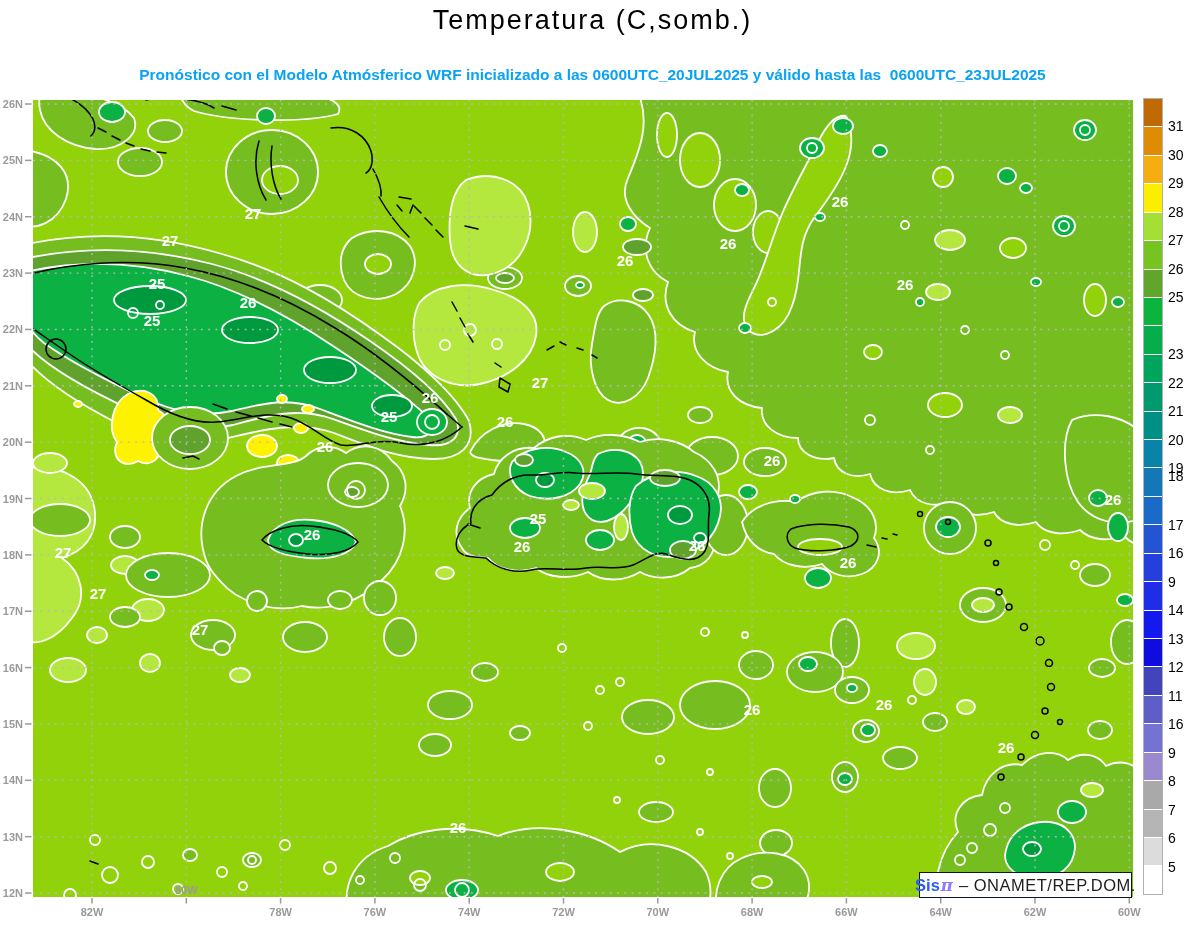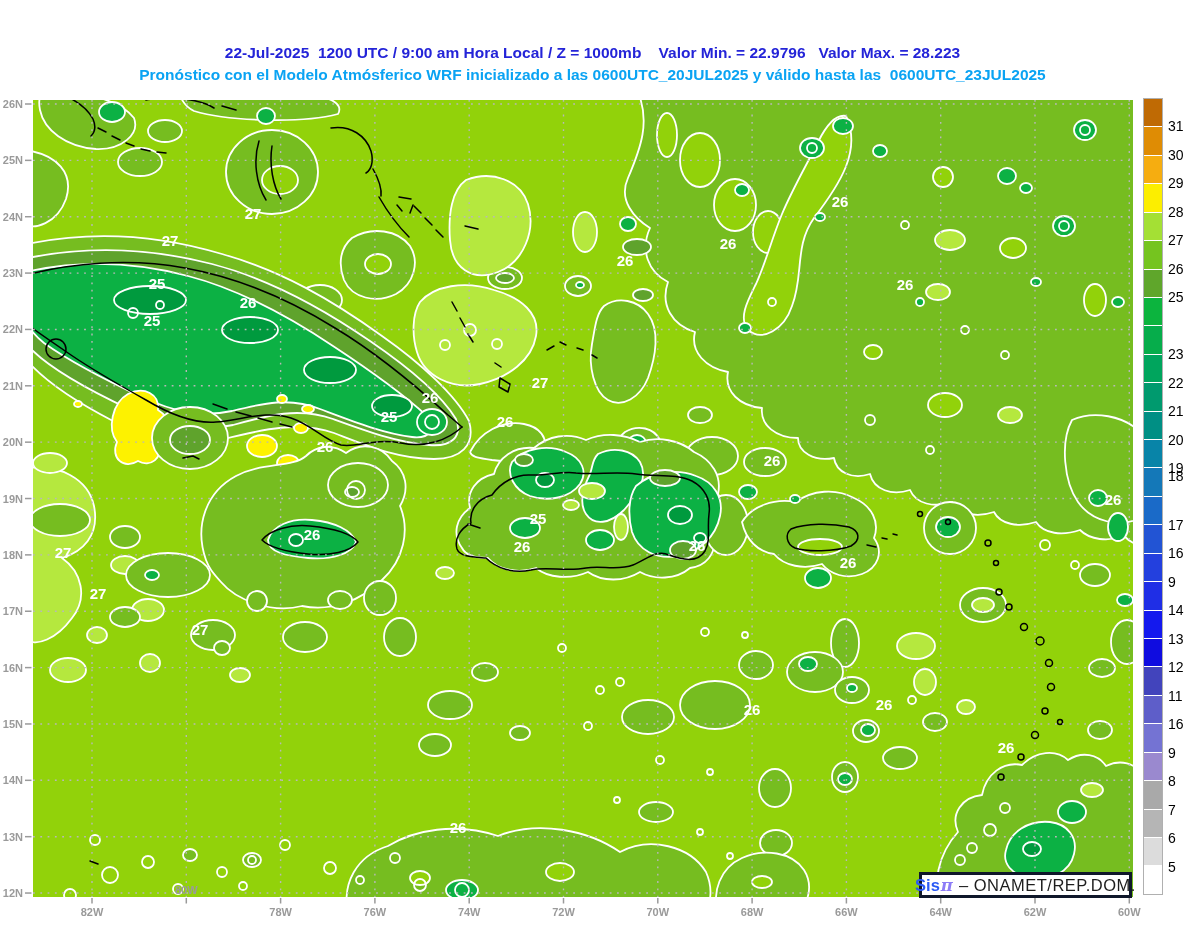--- a/index.html
+++ b/index.html
@@ -15,33 +15,33 @@
   .fY{fill:var(--c-yellow);}
   .axis-lab{position:absolute;color:var(--c-axis);font-size:11px;font-weight:bold;
             font-family:"Liberation Sans",sans-serif;}
   .lat-lab{width:30px;text-align:right;}
   .lon-lab{width:40px;text-align:center;}
   .cb{position:absolute;left:1143px;top:98px;width:20px;height:797px;background:#fff;
       border:1px solid #b0b0b0;box-sizing:border-box;display:flex;flex-direction:column;gap:1px;}
   .cb-seg{flex:1;}
   .cb-lab{position:absolute;font-size:14px;color:#000;font-family:"Liberation Sans",sans-serif;}
   .wm{position:absolute;left:919px;top:872px;width:213px;height:26px;background:#fff;
-      border:3px solid #0f172a;box-sizing:border-box;display:flex;align-items:center;
+      border:1px solid #0f172a;box-sizing:border-box;display:flex;align-items:center;
       justify-content:center;font-size:16.5px;white-space:pre;}
   .wm-sis{color:#2a5af5;font-weight:bold;}
   .wm-pi{color:#8d7cf7;font-weight:bold;font-family:"DejaVu Serif",serif;font-style:italic;padding:0 1px;}
   .wm-rest{color:#1d1d1d;letter-spacing:0.5px;}
   .ctext{font:bold 15px "Liberation Sans",sans-serif;fill:#fff;text-anchor:middle;}
 </style>
 </head>
 <body>
 
 <div class="stage">
 
-  <div class="hdr hdr-l1">22-Jul-2025  1200 UTC / 9:00 am Hora Local / Z = 1000mb    Valor Min. = 22.9796   Valor Max. = 28.223</div>
+  <div class="hdr hdr-title">Temperatura (C,somb.)</div>
   <div class="hdr hdr-l2">Pronóstico con el Modelo Atmósferico WRF inicializado a las 0600UTC_20JUL2025 y válido hasta las  0600UTC_23JUL2025</div>
 
   <svg class="map" width="1200" height="927">
     <defs>
         <clipPath id="mapClip">
           <rect x="33" y="100" width="1100" height="797"></rect>
         </clipPath>
       </defs>
     <g clip-path="url(#mapClip)">
       <rect x="33" y="100" width="1100" height="797" class="fBG"></rect>

